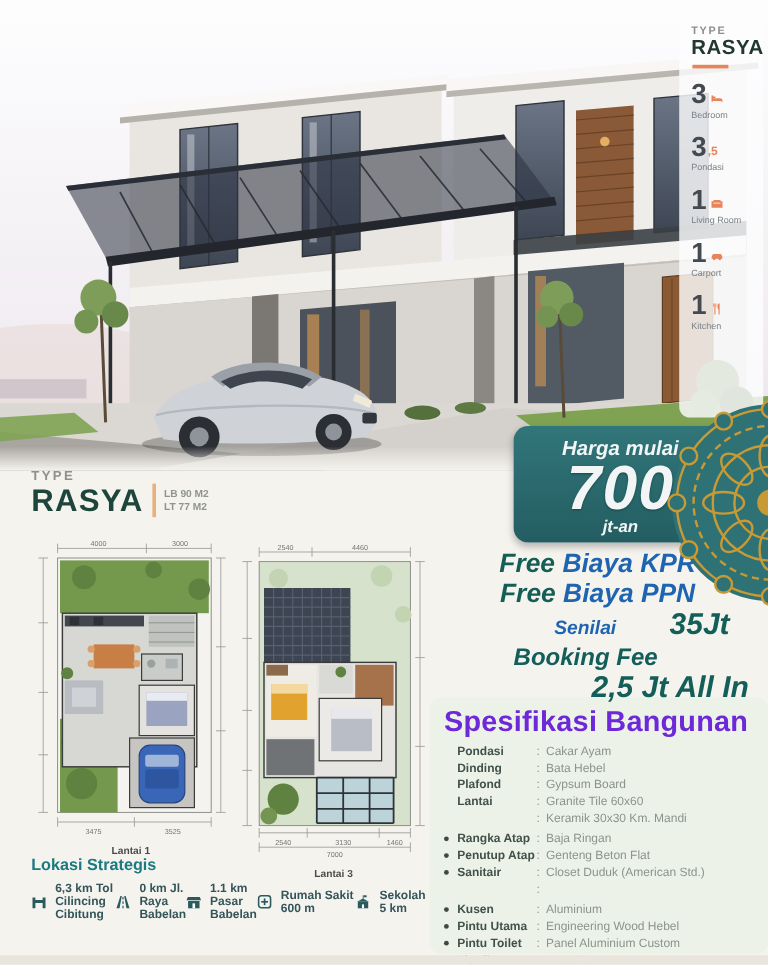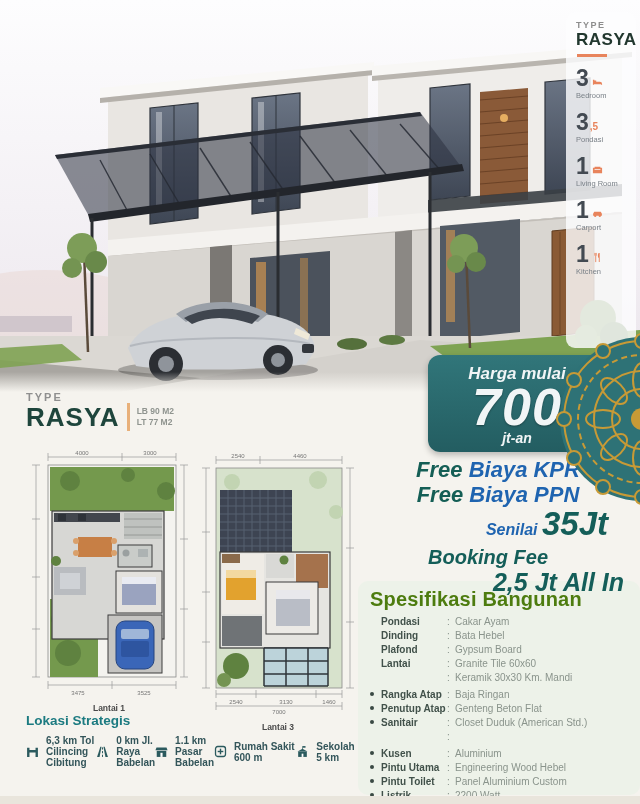--- a/index.html
+++ b/index.html
@@ -50,28 +50,28 @@
 
   
   #promo{left:366px;top:458px;width:264px;font-style:italic;font-weight:bold;z-index:2;}
   .pl{line-height:1.12;}
   .pl1,.pl2{font-size:22px;text-align:center;}
   .free{color:#145e55;}
   .blue{color:#1f64b0;}
   .dark{color:#145e59;}
   .pl3{text-align:right;padding-right:22px;margin-top:-1px;}
   .pl3 .senilai{font-size:16px;margin-top:21px;}
-  .pl3 .amt{font-size:33px;}
+  .pl3 .amt{font-size:25px;margin-left:40px;}
   .pl4{font-size:20px;padding-left:62px;margin-top:3px;}
   .pl5{font-size:25px;text-align:right;padding-right:6px;margin-top:-1px;}
 
   
   #specs{left:358px;top:581px;width:282px;height:214px;background:#edf2e9;
          border-radius:10px;padding:7px 8px 0 12px;box-sizing:border-box;}
-  #specs h2{margin:0 0 5px 0;font-size:20px;font-weight:800;color:#4d7c0f;letter-spacing:.2px;}
+  #specs h2{margin:0 0 5px 0;font-size:24px;font-weight:800;color:#6d28d9;letter-spacing:.2px;}
   .spec-row{display:flex;align-items:flex-start;font-size:10px;line-height:1.2;margin-top:2px;}
   .gap{margin-top:5px;}
   .spec-bullet{width:11px;box-sizing:border-box;padding-top:3px;}
   .spec-bullet.on::after{content:"";display:block;width:4px;height:4px;border-radius:50%;background:#3a4a44;}
   .spec-label{width:66px;font-weight:bold;color:#41514a;flex-shrink:0;}
   .spec-sep{width:8px;color:#8a948c;flex-shrink:0;}
   .spec-value{flex:1;color:#8a948c;}
 
   
   #location{left:26px;top:713px;width:332px;}

